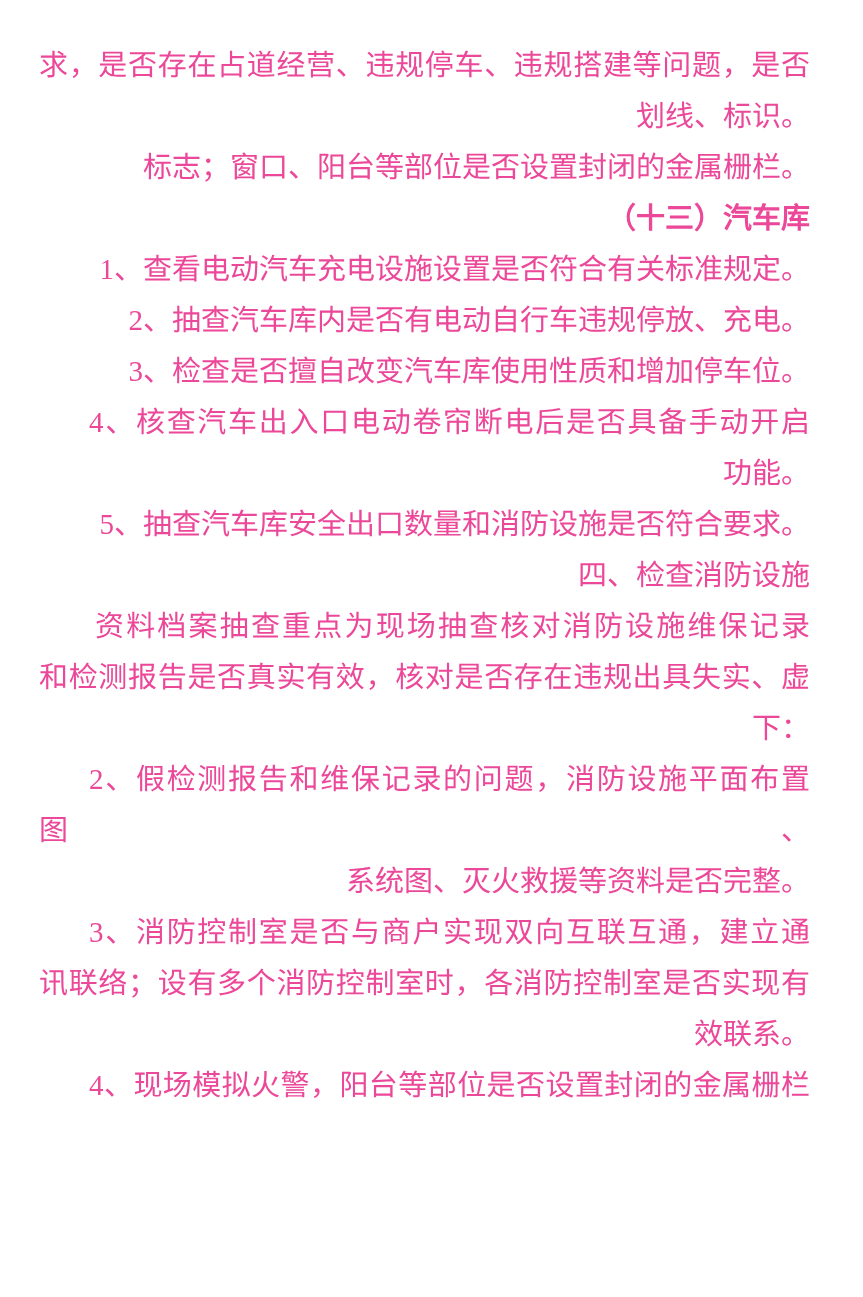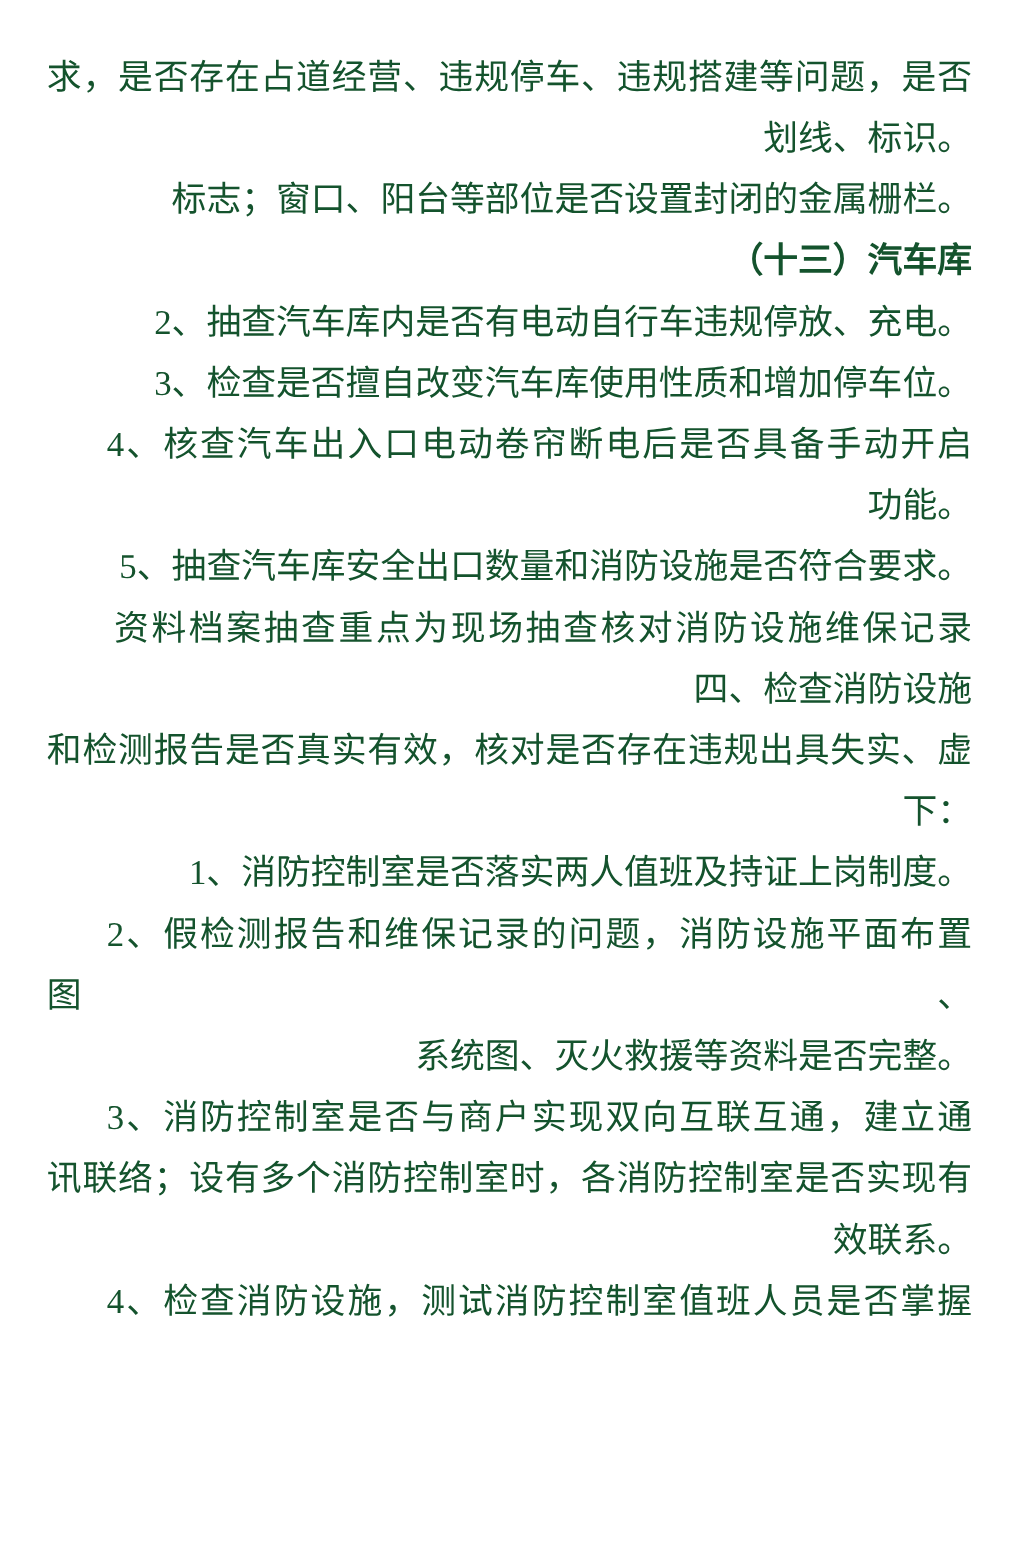--- a/index.html
+++ b/index.html
@@ -34,36 +34,36 @@
   .heading {
     font-weight: 700;
   }
   .num {
     font-family: "Liberation Serif", "DejaVu Serif", serif;
   }
 </style>
 </head>
 <body>
 
-<div class="page" style="background: rgb(255, 255, 255); color: #14532d;">
+<div class="page" style="background: rgb(255, 255, 255); color: #ec4899;">
   <div id="text-block">
       <div class="line indent-none fill"><span>求，是否存在占道经营、违规停车、违规搭建等问题，是否</span></div>
       <div class="line indent-none"><span>划线、标识。</span></div>
       <div class="line indent-none"><span>标志；窗口、阳台等部位是否设置封闭的金属栅栏。</span></div>
       <div class="line heading indent-num"><span>（十三）汽车库</span></div>
+      <div class="line indent-num"><span class="num">1、</span><span>查看电动汽车充电设施设置是否符合有关标准规定。</span></div>
       <div class="line indent-num"><span class="num">2、</span><span>抽查汽车库内是否有电动自行车违规停放、充电。</span></div>
       <div class="line indent-num"><span class="num">3、</span><span>检查是否擅自改变汽车库使用性质和增加停车位。</span></div>
       <div class="line indent-num fill"><span class="num">4、</span><span>核查汽车出入口电动卷帘断电后是否具备手动开启</span></div>
       <div class="line indent-none"><span>功能。</span></div>
       <div class="line indent-num"><span class="num">5、</span><span>抽查汽车库安全出口数量和消防设施是否符合要求。</span></div>
+      <div class="line indent-num"><span>四、检查消防设施</span></div>
       <div class="line indent-para fill"><span>资料档案抽查重点为现场抽查核对消防设施维保记录</span></div>
-      <div class="line indent-num"><span>四、检查消防设施</span></div>
       <div class="line indent-none fill"><span>和检测报告是否真实有效，核对是否存在违规出具失实、虚</span></div>
       <div class="line indent-none"><span>下：</span></div>
-      <div class="line indent-num"><span class="num">1、</span><span>消防控制室是否落实两人值班及持证上岗制度。</span></div>
       <div class="line indent-num fill"><span class="num">2、</span><span>假检测报告和维保记录的问题，消防设施平面布置图、</span></div>
       <div class="line indent-none"><span>系统图、灭火救援等资料是否完整。</span></div>
       <div class="line indent-num fill"><span class="num">3、</span><span>消防控制室是否与商户实现双向互联互通，建立通</span></div>
       <div class="line indent-none fill"><span>讯联络；设有多个消防控制室时，各消防控制室是否实现有</span></div>
       <div class="line indent-none"><span>效联系。</span></div>
-      <div class="line indent-num fill"><span class="num">4、</span><span>检查消防设施，测试消防控制室值班人员是否掌握</span></div>
+      <div class="line indent-num fill"><span class="num">4、</span><span>现场模拟火警，阳台等部位是否设置封闭的金属栅栏</span></div>
     </div>
 </div>
 
 </body></html>

